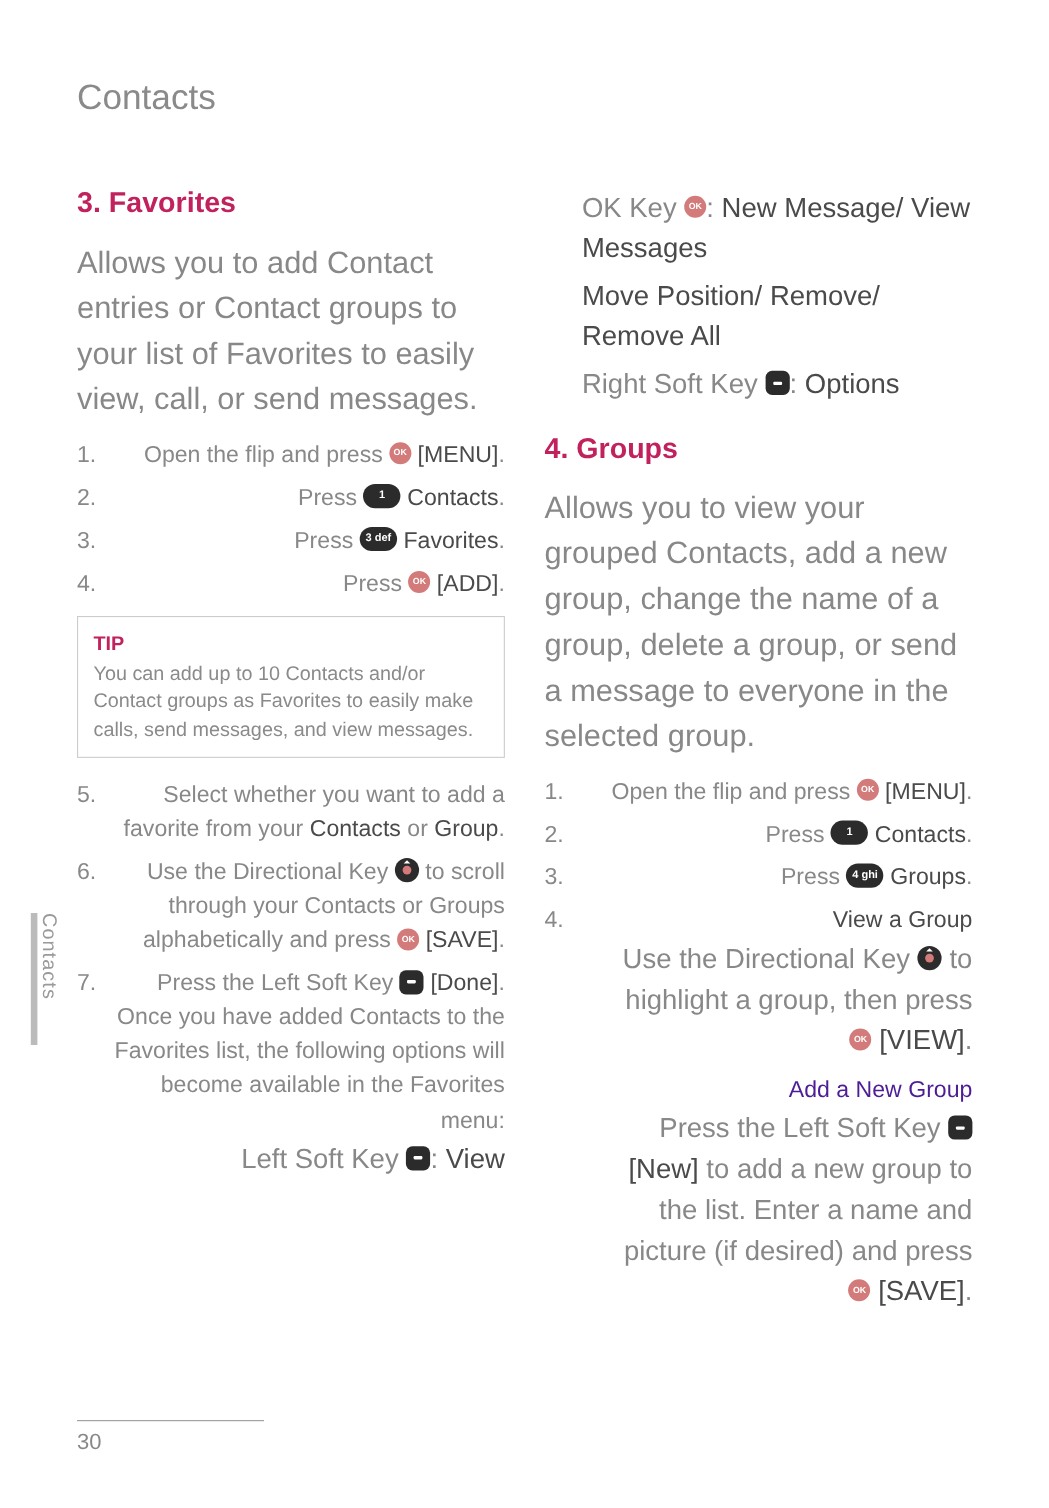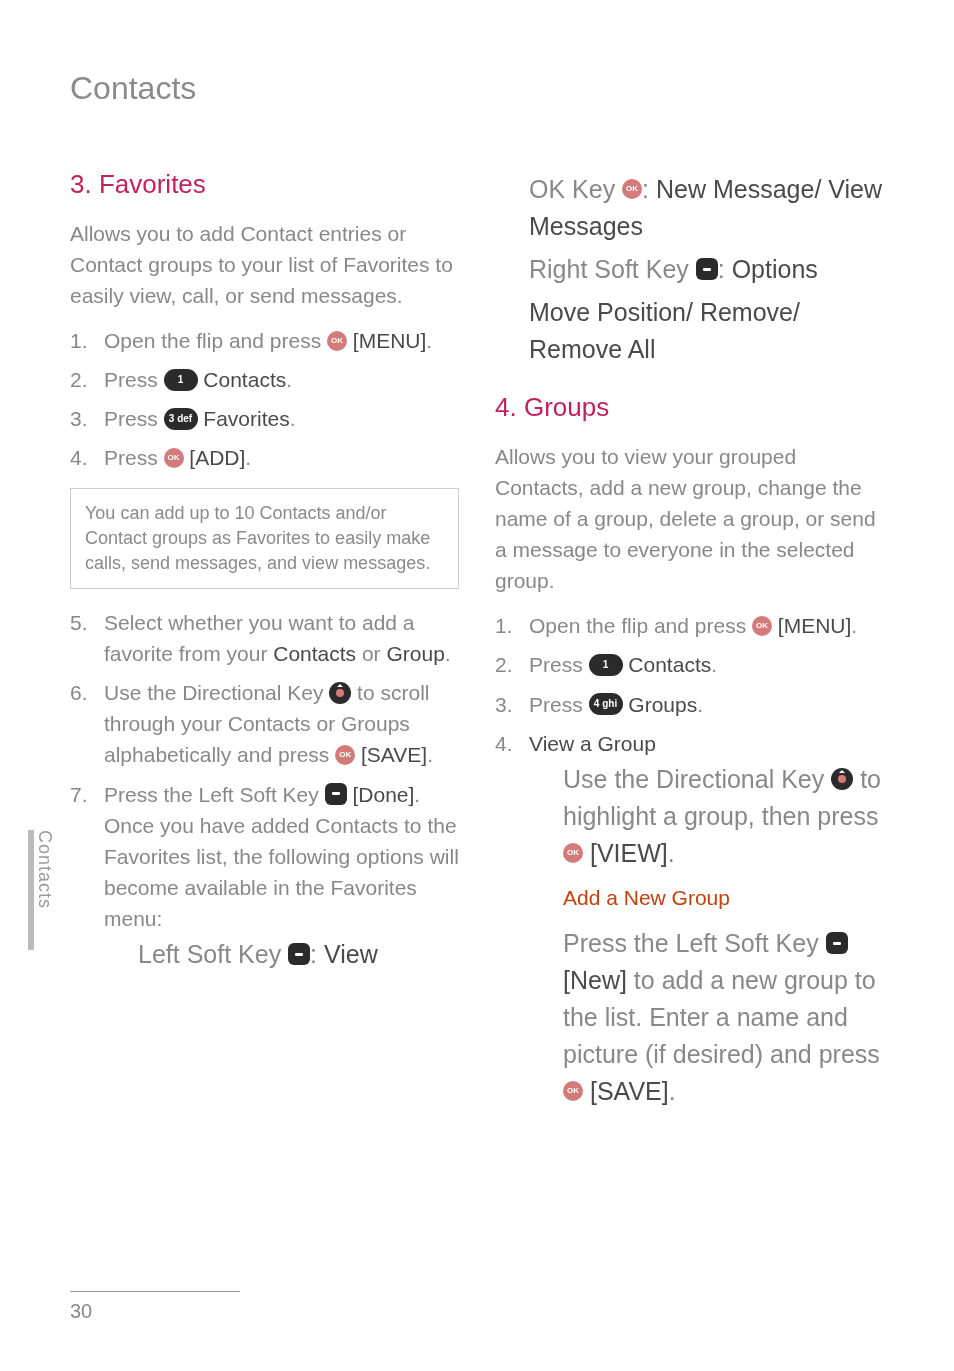--- a/index.html
+++ b/index.html
@@ -19,35 +19,36 @@
   .columns {
     display: flex;
     gap: 36px;
   }
   .col {
     flex: 1;
     min-width: 0;
   }
   .section-heading {
     font-size: 26px;
-    font-weight: 400;
+    font-weight: 700;
     color: #c1215c;
     margin-bottom: 18px;
   }
   .body-text {
-    font-size: 21px;
+    font-size: 28px;
     line-height: 1.48;
     color: #888;
     margin-bottom: 14px;
   }
   ol.steps {
     list-style: none;
     counter-reset: step;
     padding-left: 0;
     margin-bottom: 14px;
+    text-align: right;
   }
   ol.steps > li {
     counter-increment: step;
     font-size: 21px;
     line-height: 1.48;
     color: #888;
     padding-left: 34px;
     position: relative;
     margin-bottom: 8px;
   }
@@ -74,24 +75,24 @@
     margin-bottom: 2px;
     font-size: 18px;
   }
   .sub-block {
     padding-left: 34px;
     margin-top: 2px;
   }
   .sub-block .bold { display: inline; }
   .sub-heading {
     font-size: 21px;
-    color: #c2410c;
+    color: #4c1d95;
     font-weight: 500;
     margin-top: 10px;
-    margin-bottom: 12px;
+    margin-bottom: 2px;
   }
   .sidebar {
     position: absolute;
     left: 34px;
     top: 830px;
     writing-mode: vertical-rl;
     font-size: 18px;
     color: #9a9a9a;
     letter-spacing: 1px;
   }
@@ -196,20 +197,21 @@
         </li>
         <li>
           <span>Press </span><span class="key num">3 def</span><span class="bold"> Favorites</span><span>.</span>
         </li>
         <li>
           <span>Press </span><span class="key ok"></span><span class="bold"> [ADD]</span><span>.</span>
         </li>
       </ol>
 
       <div class="tip-box">
+        <span class="tip-label">TIP</span>
         <span>You can add up to 10 Contacts and/or Contact groups as Favorites to easily make calls, send messages, and view messages.</span>
       </div>
 
       <ol class="steps" start="5" style="counter-reset: step 4;">
         <li>
           <span>Select whether you want to add a favorite from your </span><span class="bold">Contacts</span><span> or </span><span class="bold">Group</span><span>.</span>
         </li>
         <li>
           <span>Use the Directional Key </span><span class="key dir"></span><span> to scroll through your Contacts or Groups alphabetically and press </span><span class="key ok"></span><span class="bold"> [SAVE]</span><span>.</span>
         </li>
@@ -223,24 +225,24 @@
         </li>
       </ol>
     </div>
 
     <div class="col">
       <div class="sub-block" style="padding-left:34px; margin-bottom:24px;">
         <p>
           <span>OK Key </span><span class="key ok"></span><span>: </span><span class="bold">New Message/ View Messages</span>
         </p>
         <p>
-          <span>Right Soft Key </span><span class="key soft"></span><span>: </span><span class="bold">Options</span>
+          <span class="bold">Move Position/ Remove/ Remove All</span>
         </p>
         <p>
-          <span class="bold">Move Position/ Remove/ Remove All</span>
+          <span>Right Soft Key </span><span class="key soft"></span><span>: </span><span class="bold">Options</span>
         </p>
       </div>
 
       <div class="section-heading">4. Groups</div>
       <p class="body-text">Allows you to view your grouped Contacts, add a new group, change the name of a group, delete a group, or send a message to everyone in the selected group.</p>
 
       <ol class="steps">
         <li>
           <span>Open the flip and press </span><span class="key ok"></span>
           <span class="bold">[MENU]</span><span>.</span>

